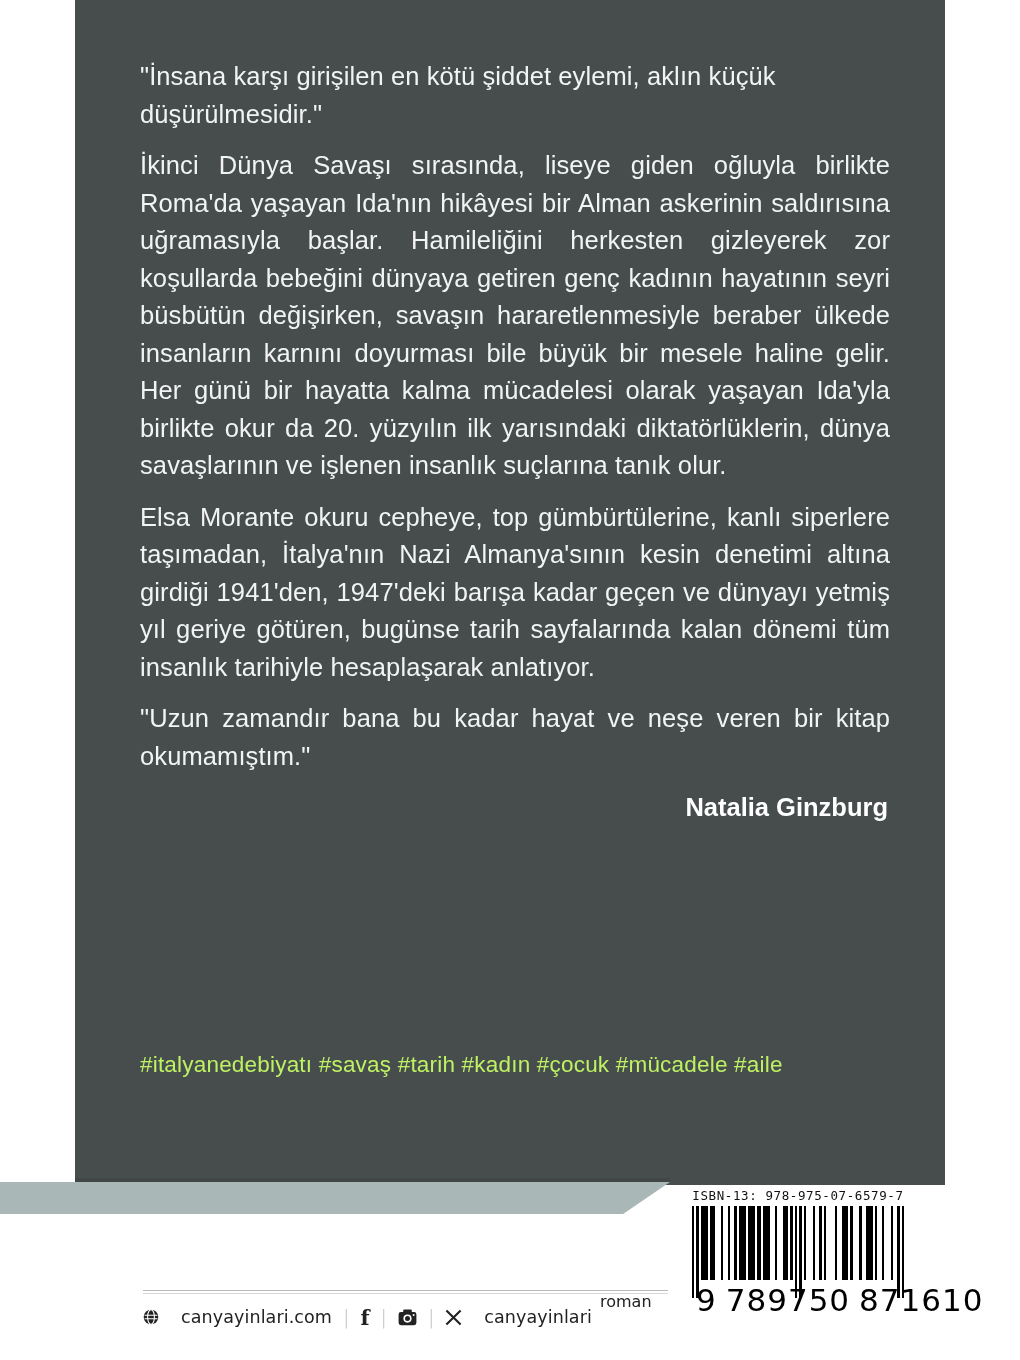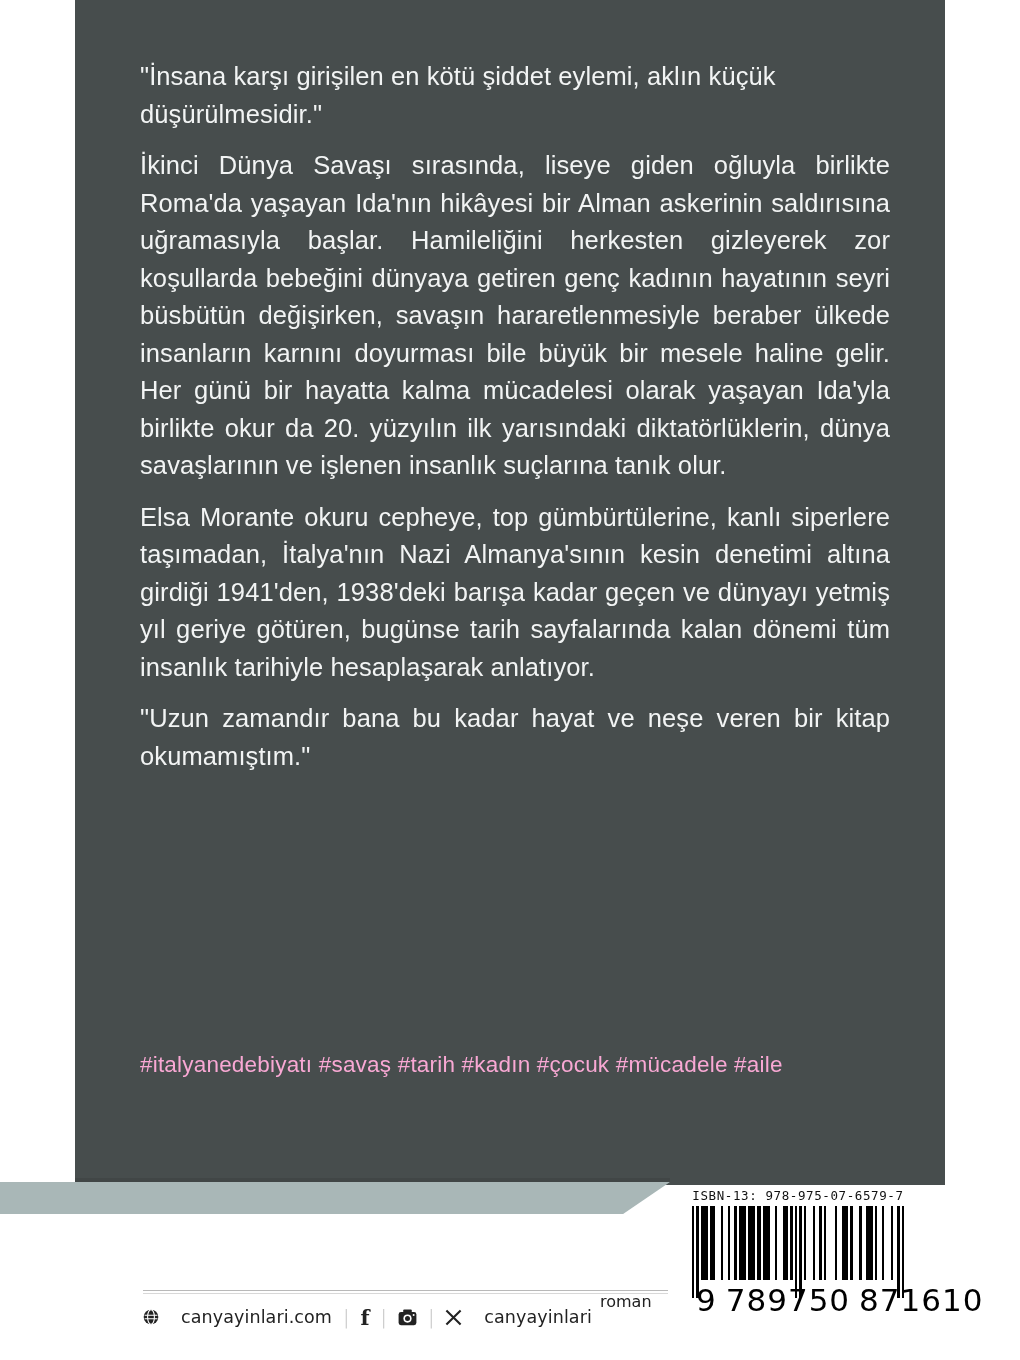--- a/index.html
+++ b/index.html
@@ -47,21 +47,21 @@
     font-weight:bold;
     text-align:right;
     margin-top:2px;
     padding-right:2px;
   }
 
   
   .tags {
     position:absolute;
     left:65px; top:1052px;
-    color:#f9a8d4;
+    color:#bef264;
     font-size:22.5px;
     letter-spacing:.2px;
     white-space:nowrap;
   }
 
   
   .band {
     position:absolute;
     left:0; top:1182px;
     width:670px; height:32px;
@@ -212,22 +212,23 @@
 </head>
 <body>
 
 <div class="page">
 
   <div class="cover">
 
     <div class="blurb">
       <p class="para noj">"İnsana karşı girişilen en kötü şiddet eylemi, aklın küçük düşürülmesidir."</p>
       <p class="para">İkinci Dünya Savaşı sırasında, liseye giden oğluyla birlikte Roma'da yaşayan Ida'nın hikâyesi bir Alman askerinin saldırısına uğramasıyla başlar. Hamileliğini herkesten gizleyerek zor koşullarda bebeğini dünyaya getiren genç kadının hayatının seyri büsbütün değişirken, savaşın hararetlenmesiyle beraber ülkede insanların karnını doyurması bile büyük bir mesele haline gelir. Her günü bir hayatta kalma mücadelesi olarak yaşayan Ida'yla birlikte okur da 20. yüzyılın ilk yarısındaki diktatörlüklerin, dünya savaşlarının ve işlenen insanlık suçlarına tanık olur.</p>
-      <p class="para">Elsa Morante okuru cepheye, top gümbürtülerine, kanlı siperlere taşımadan, İtalya'nın Nazi Almanya'sının kesin denetimi altına girdiği 1941'den, 1938'deki barışa kadar geçen ve dünyayı yetmiş yıl geriye götüren, bugünse tarih sayfalarında kalan dönemi tüm insanlık tarihiyle hesaplaşarak anlatıyor.</p>
+      <p class="para">Elsa Morante okuru cepheye, top gümbürtülerine, kanlı siperlere taşımadan, İtalya'nın Nazi Almanya'sının kesin denetimi altına girdiği 1941'den, 1947'deki barışa kadar geçen ve dünyayı yetmiş yıl geriye götüren, bugünse tarih sayfalarında kalan dönemi tüm insanlık tarihiyle hesaplaşarak anlatıyor.</p>
       <p class="para">"Uzun zamandır bana bu kadar hayat ve neşe veren bir kitap okumamıştım."</p>
+      <p class="attrib">Natalia Ginzburg</p>
     </div>
 
     <div class="tags">#italyanedebiyatı #savaş #tarih #kadın #çocuk #mücadele #aile</div>
   </div>
 
   <div class="band-shadow"></div>
   <div class="band"></div>
 
   <div class="footer">
 

